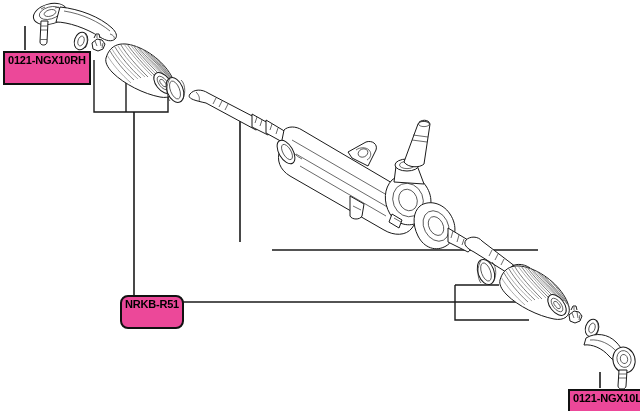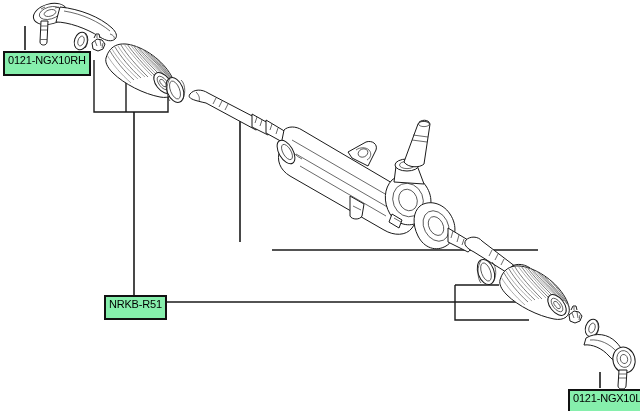--- a/index.html
+++ b/index.html
@@ -3,35 +3,35 @@
 <meta charset="utf-8">
 <style>
   html,body{margin:0;padding:0;background:#ffffff;}
   body{width:640px;height:411px;overflow:hidden;
        font-family:"Liberation Sans", sans-serif;}
   #stage{position:relative;width:640px;height:411px;background:#fff;}
   #art{position:absolute;left:0;top:0;width:640px;height:411px;}
 
   .part-label{
     position:absolute;
-    background:#86efac;
+    background:#ec4899;
     border:2px solid #111111;
     color:#000000;
     font-family:"Liberation Sans", sans-serif;
-    font-weight:normal;
+    font-weight:bold;
     font-size:11px;
     line-height:13px;
     letter-spacing:-0.2px;
-    padding:1px 3px 7px 3px;
+    padding:1px 3px 16px 3px;
     white-space:nowrap;
     box-sizing:border-box;
   }
   .lbl-rh{ left:3px;  top:51px; }
   .lbl-chr{ left:209px; top:243px; }
-  .lbl-nrkb{ left:104px; top:295px; }
+  .lbl-nrkb{ left:120px; top:295px;border-radius:8px; }
   .lbl-lh{ left:568px; top:389px; }
 </style>
 </head>
 <body>
 
 <div id="stage">
 
   <svg id="art" viewBox="0 0 640 411">
     <defs>
       <style>

